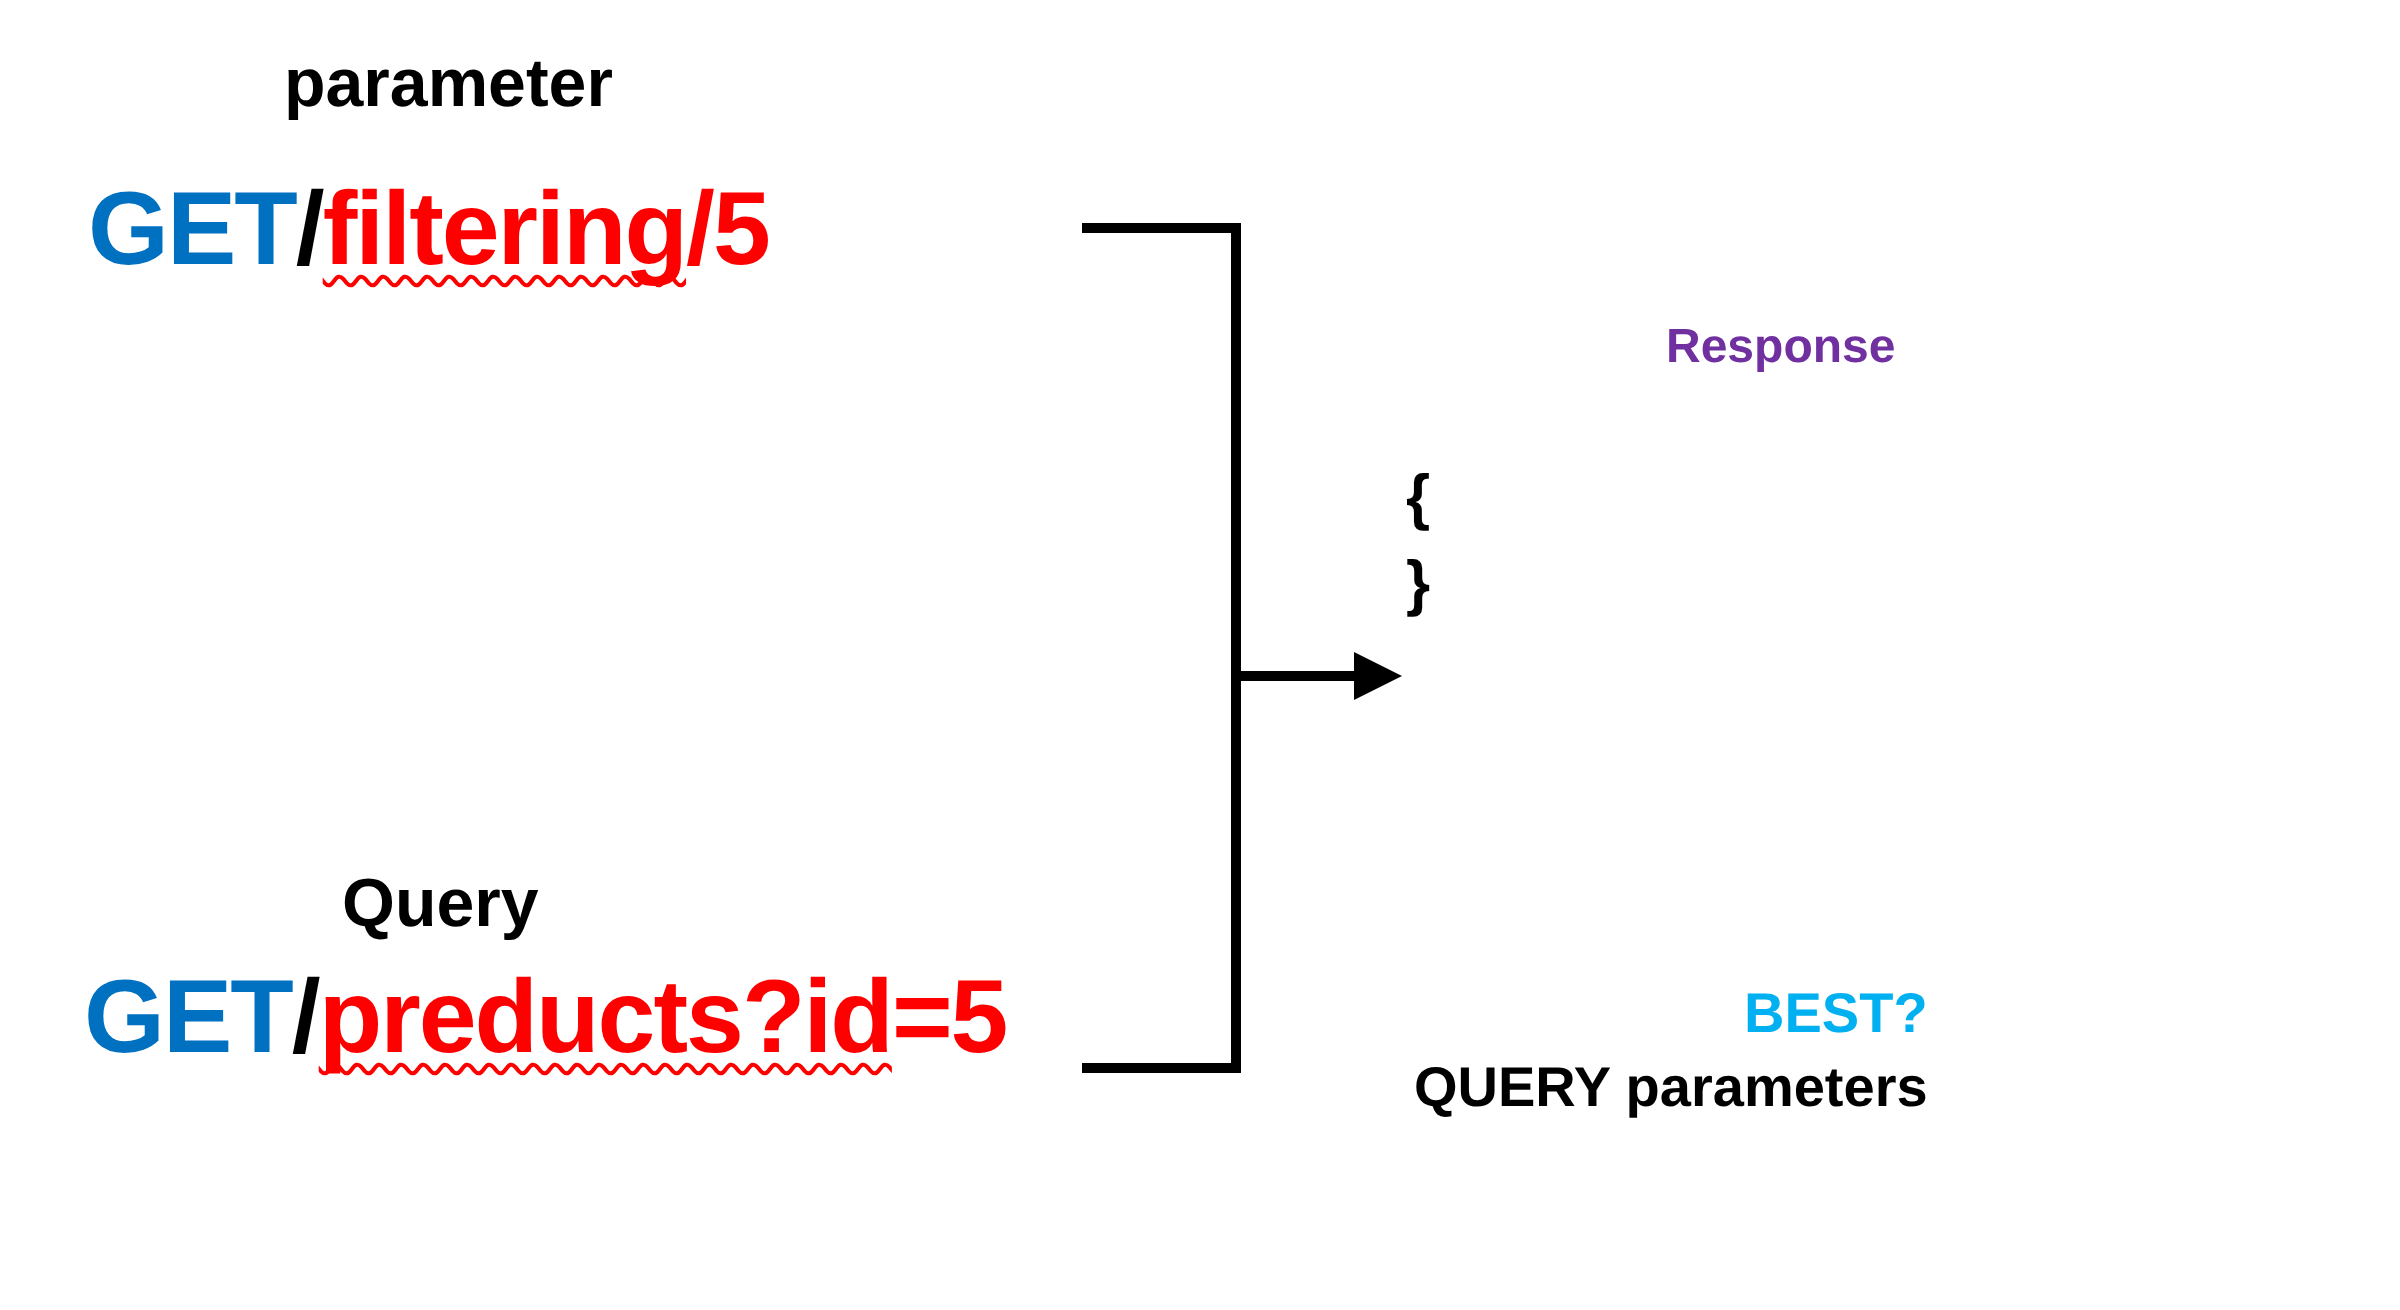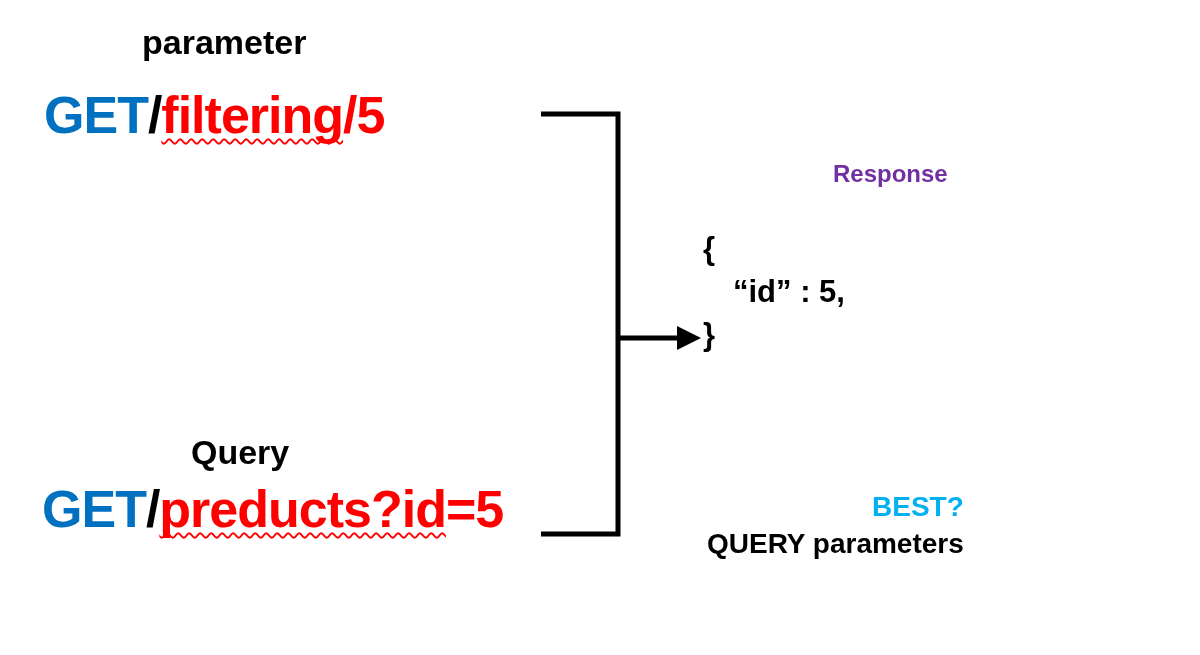--- a/index.html
+++ b/index.html
@@ -42,21 +42,21 @@
     text-decoration-line: underline;
     text-decoration-style: wavy;
     text-decoration-color: var(--path-red);
     text-decoration-thickness: 2px;
     text-underline-offset: 5px;
     text-decoration-skip-ink: none;
   }
 
   #parameter-label { left: 142px; top: 22px; }
   #request-parameter { left: 44px; top: 88px; }
-  #query-label { left: 191px; top: 432px; }
+  #query-label { left: 171px; top: 432px; }
   #request-query { left: 42px; top: 482px; }
 
   .connector-svg {
     position: absolute;
     left: 0; top: 0;
     width: 1200px; height: 655px;
     pointer-events: none;
   }
 
   #response-title {
@@ -98,21 +98,20 @@
   <svg class="connector-svg" viewBox="0 0 1200 655" aria-hidden="true">
     <polyline points="541,114 618,114 618,534 541,534" fill="none" stroke="#000000" stroke-width="5"></polyline>
     <line x1="618" y1="338" x2="680" y2="338" stroke="#000000" stroke-width="5"></line>
     <polygon points="677,326 677,350 701,338" fill="#000000"></polygon>
   </svg>
 
   <div id="response-title" class="abs">Response</div>
 
   <div id="response-json" class="abs">
     <div class="json-line">{</div>
-    <div class="json-line indent">“id” : 5,</div>
     <div class="json-line">}</div>
   </div>
 
   <div id="best-note" class="abs">
     <div class="best-heading">BEST?</div>
     <div>QUERY parameters</div>
   </div>
 
 </div>
 

